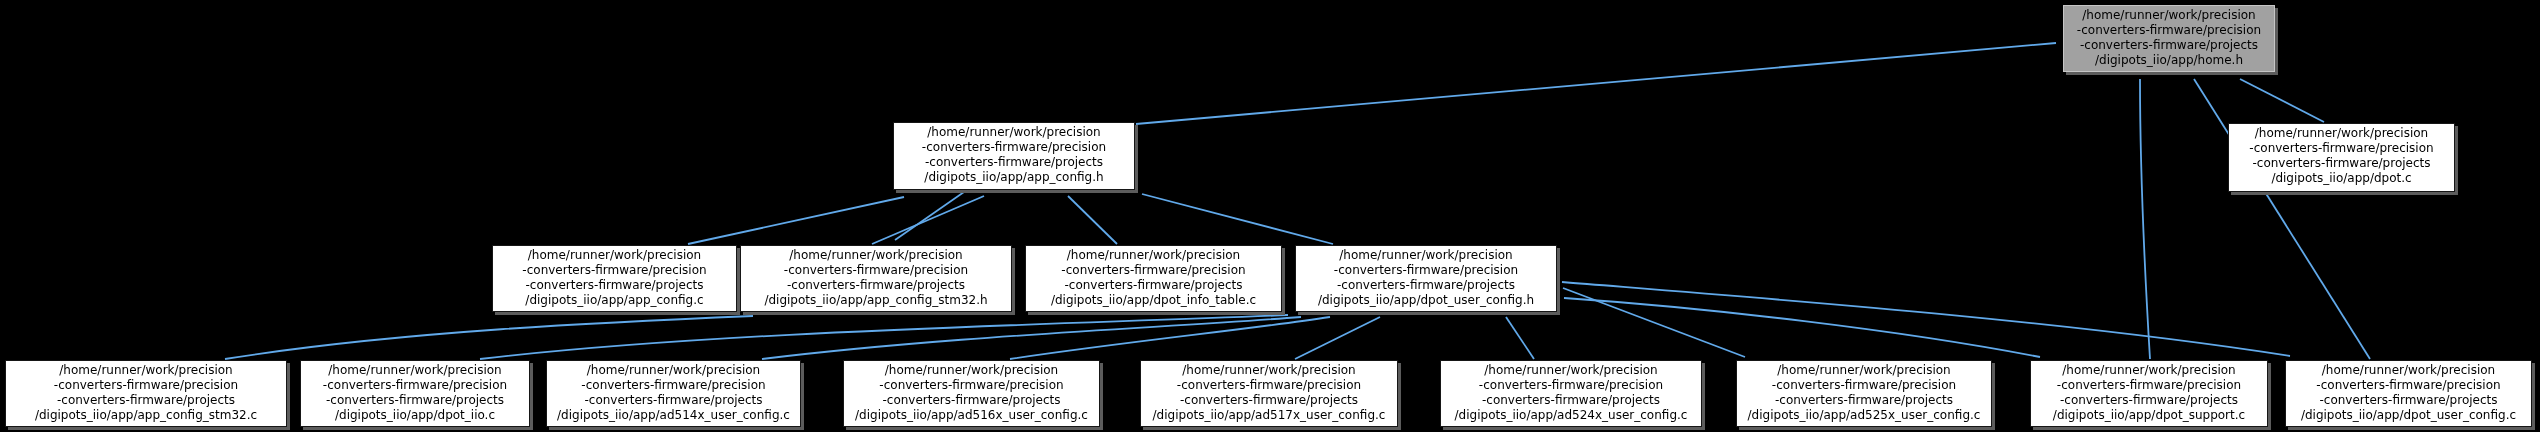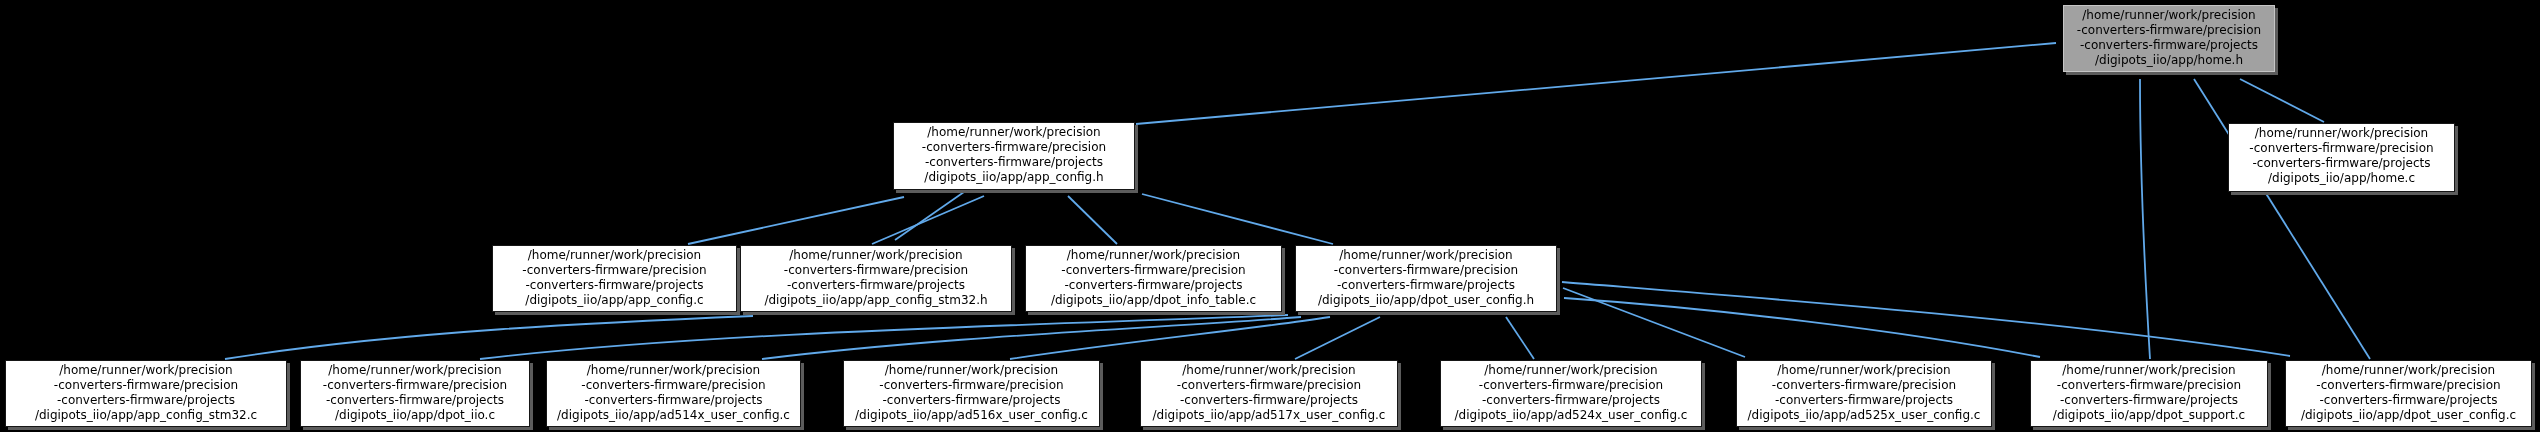--- a/index.html
+++ b/index.html
@@ -57,21 +57,21 @@
       <div class="node" style="left: 893px; top: 122px; width: 242px; height: 68px;">
         <div>/home/runner/work/precision</div>
         <div>-converters-firmware/precision</div>
         <div>-converters-firmware/projects</div>
         <div>/digipots_iio/app/app_config.h</div>
       </div>
       <div class="node" style="left: 2228px; top: 123px; width: 227px; height: 69px;">
         <div>/home/runner/work/precision</div>
         <div>-converters-firmware/precision</div>
         <div>-converters-firmware/projects</div>
-        <div>/digipots_iio/app/home.c</div>
+        <div>/digipots_iio/app/dpot.c</div>
       </div>
       <div class="node" style="left: 492px; top: 245px; width: 245px; height: 67px;">
         <div>/home/runner/work/precision</div>
         <div>-converters-firmware/precision</div>
         <div>-converters-firmware/projects</div>
         <div>/digipots_iio/app/app_config.c</div>
       </div>
       <div class="node" style="left: 740px; top: 245px; width: 272px; height: 67px;">
         <div>/home/runner/work/precision</div>
         <div>-converters-firmware/precision</div>

